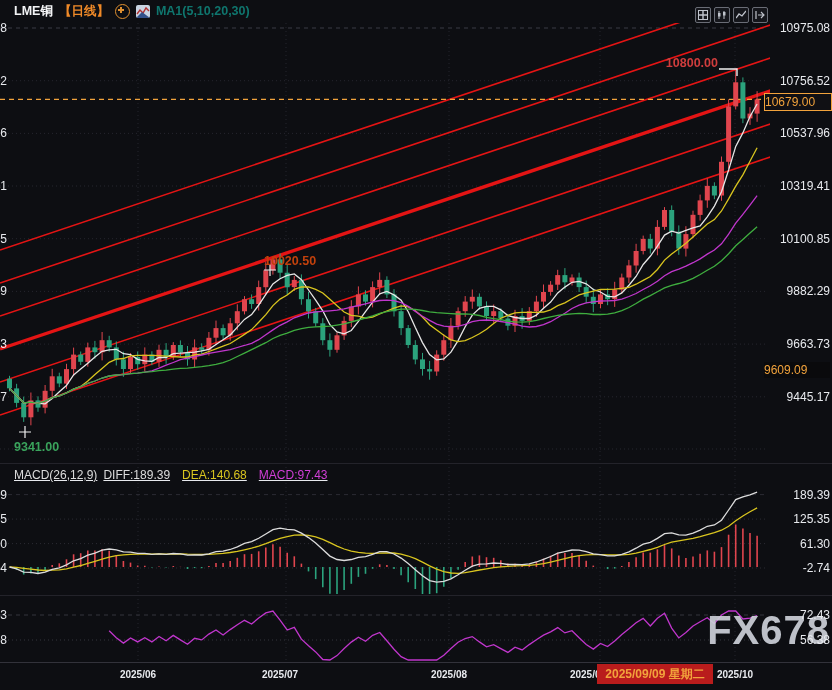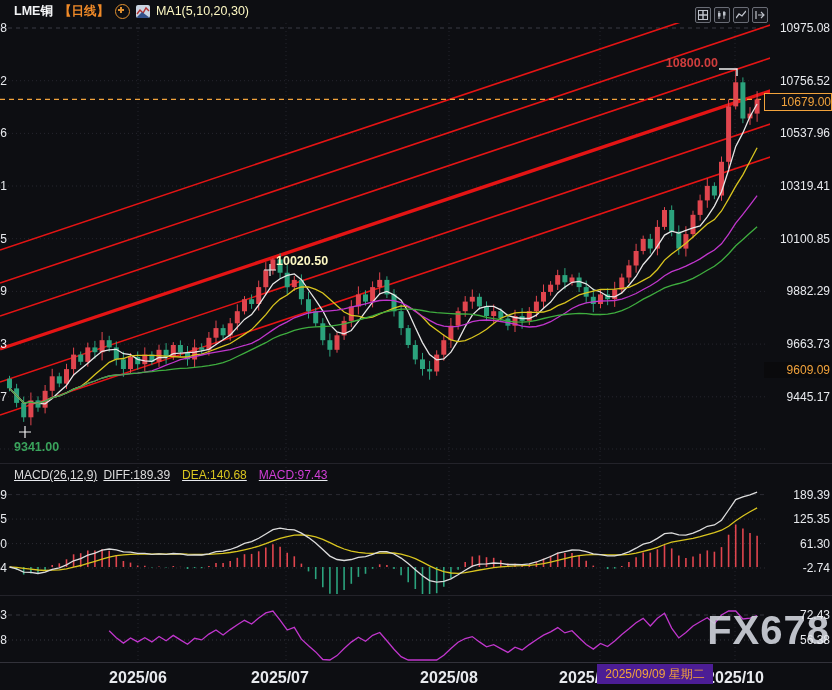--- a/index.html
+++ b/index.html
@@ -9,35 +9,35 @@
   .topbar{position:absolute;left:0;top:0;width:832px;height:22px;display:flex;align-items:center;
           gap:6px;padding-left:14px;font-size:12.5px;z-index:6;}
   .sym{color:#f2f3f5;font-weight:bold;}
   .period{color:#f08a28;font-weight:bold;}
   .gear{width:13px;height:13px;border:1.5px solid #e09030;border-radius:50%;position:relative;}
   .gear:before,.gear:after{content:"";position:absolute;background:#e09030;}
   .gear:before{left:2px;top:4.5px;width:6px;height:1.5px;}
   .gear:after{left:4.5px;top:2px;width:1.5px;height:6px;}
   .badge{width:14px;height:13px;background:#c9d4e2;border-radius:2px;position:relative;overflow:hidden;}
   .badge svg{position:absolute;left:0;top:0;}
-  .ma1{color:#fef9c3;}
+  .ma1{color:#0f766e;font-weight:bold;}
   #maLegend{display:flex;gap:14px;}
   .toolicons{position:absolute;right:64px;top:7px;display:flex;gap:3px;z-index:6;}
   .tool{width:14px;height:14px;background:#15161b;border:1px solid #6a6d76;border-radius:2px;
         display:flex;align-items:center;justify-content:center;cursor:pointer;}
   .ylab{position:absolute;width:62px;text-align:right;font-size:12px;color:#e8eaee;z-index:3;}
   .sliver{position:absolute;left:-48px;width:55px;text-align:right;font-size:12px;color:#e8eaee;z-index:3;}
-  .tlab{position:absolute;font-size:16px;font-weight:bold;color:#e8eaee;z-index:3;transform:translateX(-50%);}
+  .tlab{position:absolute;font-size:10px;font-weight:bold;color:#e8eaee;z-index:3;transform:translateX(-50%);}
   .ann{position:absolute;font-size:12.5px;font-weight:bold;z-index:3;}
-  .pricetag{position:absolute;left:764px;width:66px;text-align:right;font-size:12px;z-index:4;}
+  .pricetag{position:absolute;left:764px;width:66px;text-align:left;font-size:12px;z-index:4;}
   #tagCur{border:1px solid #f2a33c;color:#f2a33c;background:#101014;padding:1px 0;}
   #tagMark{color:#f2a33c;background:#0a0a0c;padding:1px 0;}
   .paneheader{position:absolute;left:14px;display:flex;gap:12px;font-size:12px;z-index:3;text-decoration:underline;}
-  #tooltip{position:absolute;left:597px;top:664px;width:116px;height:20px;background:#4c1d95;
-           color:#f2a33c;font-size:12px;font-weight:normal;display:flex;align-items:center;
+  #tooltip{position:absolute;left:597px;top:664px;width:116px;height:20px;background:#b91c1c;
+           color:#f2a33c;font-size:12px;font-weight:bold;display:flex;align-items:center;
            justify-content:center;z-index:5;}
   #watermark{position:absolute;right:2px;top:608px;font-size:40px;font-weight:bold;color:#ccd0d8;
              opacity:.92;letter-spacing:1px;z-index:2;}
 </style>
 </head>
 <body>
 
 <div id="app">
 
   <svg id="chart" width="832" height="690">
@@ -483,21 +483,21 @@
       <div class="sliver" style="top:537px">61.30</div>
       <div class="sliver" style="top:561px">-2.74</div>
       <div class="sliver" style="top:608px">72.43</div>
       <div class="sliver" style="top:633px">56.38</div>
     </div>
 
   <div class="pricetag" id="tagCur" style="top:93px">10679.00</div>
   <div class="pricetag" id="tagMark" style="top:362px">9609.09</div>
 
   <div class="ann" style="right:calc(832px - 718px);top:56px;color:#cf3d3d">10800.00</div>
-  <div class="ann" style="left:276px;top:254px;color:#fef9c3">10020.50</div>
+  <div class="ann" style="left:264px;top:254px;color:#c2410c">10020.50</div>
   <div class="ann" style="left:14px;top:440px;color:#3aa35c">9341.00</div>
 
   <div class="paneheader" style="top:468px">
     <span style="color:#dcdcdc">MACD(26,12,9)</span>
     <span style="color:#dcdcdc;margin-left:-6px">DIFF:189.39</span>
     <span style="color:#d9c51f">DEA:140.68</span>
     <span style="color:#d23fd8">MACD:97.43</span>
   </div>
 
 

